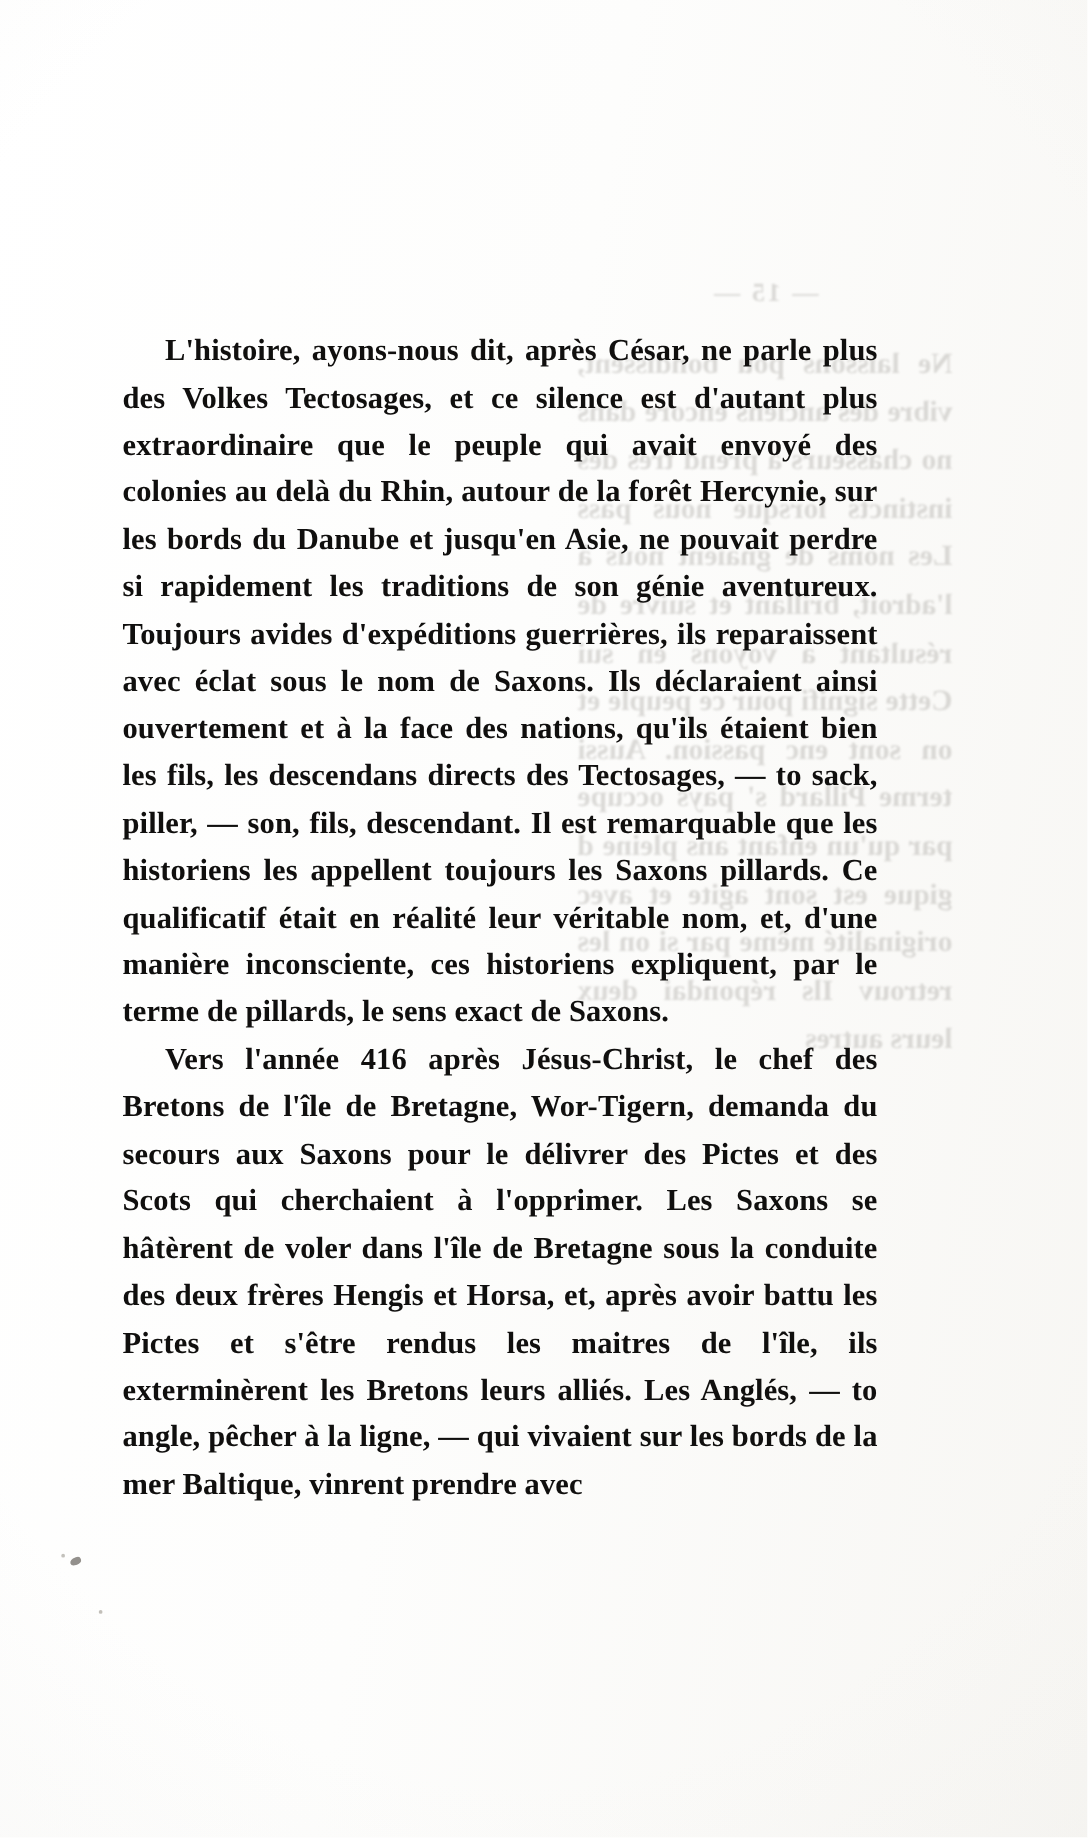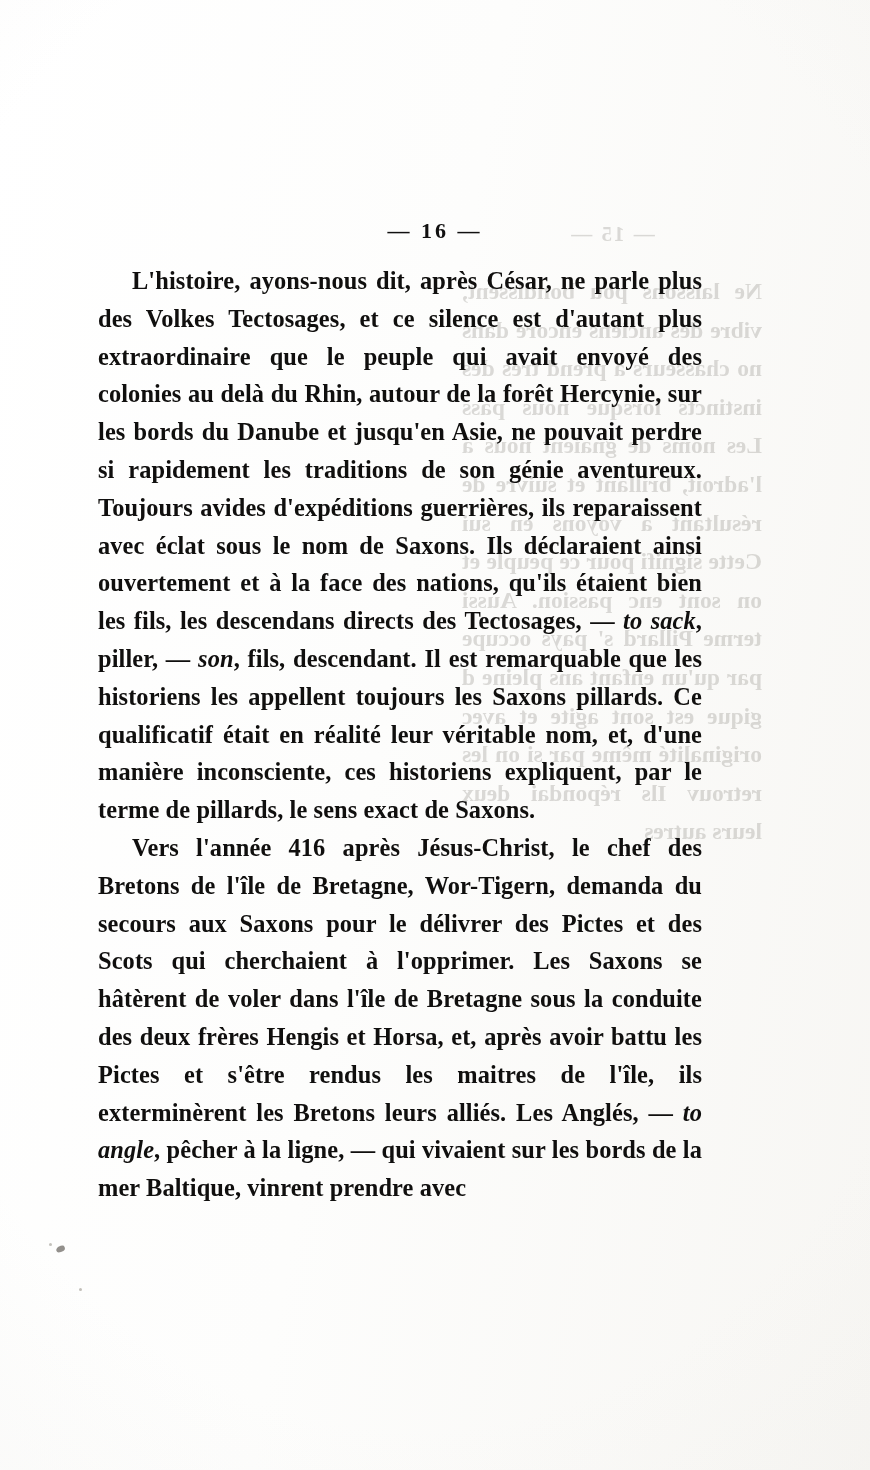--- a/index.html
+++ b/index.html
@@ -95,21 +95,20 @@
   }
   .textblock p + p {
     margin-top: 0px;
   }
   .indent::before {
     content: "";
     display: inline-block;
     width: 34px;
   }
   .it {
-    font-style: italic;
   }
 
   
   .speck {
     position: absolute;
     left: 56px;
     top: 1246px;
     width: 9px;
     height: 6px;
     background: #6f6b65;
@@ -142,21 +141,20 @@
 
 <div class="page">
 
   <div class="paper-tone"></div>
 
   <div class="bleed-layer">
     <div class="bleed-head">— 15 —</div>
     <div class="bleed-col" style="top:272px;">Ne laissons pou bondissent, vibre des anciens encore dans no chasseurs a prend tres des instincts lorsque nous pass Les noms de gnaient nous à l'adroit, brillant et suivre de résultant a voyons en sui Cette signifi pour ce peuple et on sont enc passion. Aussi terme Pillard s' pays occupe par qu'un enfant ans pleine d gique est sont agite et avec originalité même par si on les retrouv Ils répondai deux leurs autres</div>
   </div>
 
-  <div class="folio">— 16 —</div>
 
   <div class="textblock">
     <p class="indent"><span>L'histoire, ayons-nous dit, après César, ne parle plus des Volkes Tectosages, et ce silence est d'autant plus extraordinaire que le peuple qui avait envoyé des colonies au delà du Rhin, autour de la forêt Hercynie, sur les bords du Danube et jusqu'en Asie, ne pouvait perdre si rapidement les traditions de son génie aventureux. Toujours avides d'expéditions guerrières, ils reparaissent avec éclat sous le nom de Saxons. Ils déclaraient ainsi ouvertement et à la face des nations, qu'ils étaient bien les fils, les descendans directs des Tectosages, — </span><span class="it">to sack</span><span>, piller, — </span><span class="it">son</span><span>, fils, descendant. Il est remarquable que les historiens les appellent toujours les Saxons pillards. Ce qualificatif était en réalité leur véritable nom, et, d'une manière inconsciente, ces historiens expliquent, par le terme de pillards, le sens exact de Saxons.</span></p>
     <p class="indent"><span>Vers l'année 416 après Jésus-Christ, le chef des Bretons de l'île de Bretagne, Wor-Tigern, demanda du secours aux Saxons pour le délivrer des Pictes et des Scots qui cherchaient à l'opprimer. Les Saxons se hâtèrent de voler dans l'île de Bretagne sous la conduite des deux frères Hengis et Horsa, et, après avoir battu les Pictes et s'être rendus les maitres de l'île, ils exterminèrent les Bretons leurs alliés. Les Anglés, — </span><span class="it">to angle</span><span>, pêcher à la ligne, — qui vivaient sur les bords de la mer Baltique, vinrent prendre avec</span></p>
   </div>
 
   <div class="speck-2"></div>
   <div class="speck"></div>
   <div class="speck-3"></div>
 

